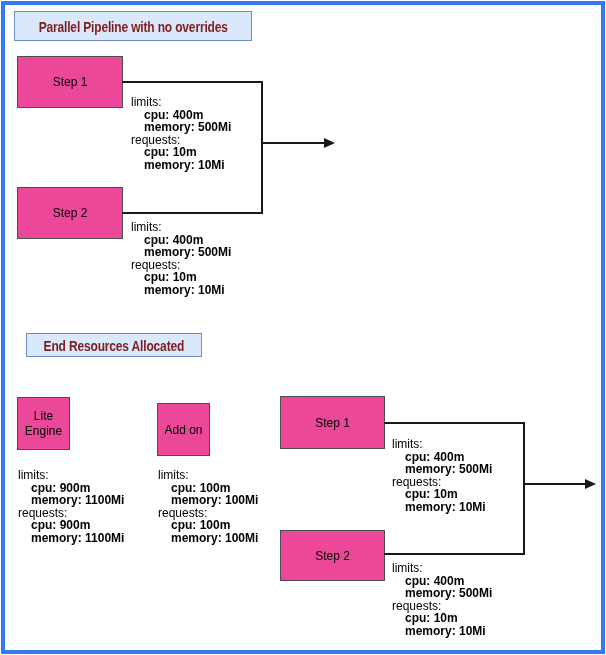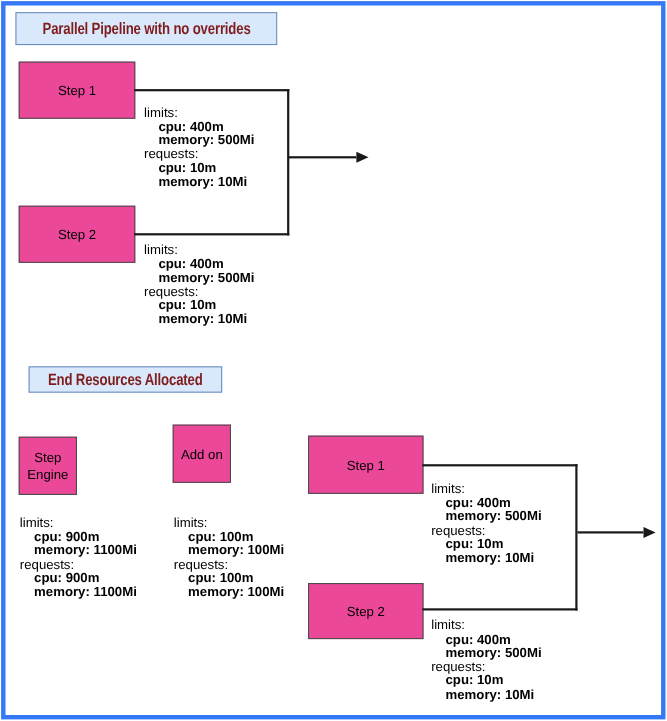--- a/index.html
+++ b/index.html
@@ -12,21 +12,21 @@
          font-weight:bold;font-size:15px;color:#7f1d1d;box-sizing:border-box;}
   .title .tx{transform:scaleX(0.8);white-space:nowrap;letter-spacing:-0.2px;}
   .t1{left:14px;top:11px;width:238px;height:30px;}
   .t2{left:16px;top:333px;width:176px;height:24px;margin-left:10px;}
   .node{position:absolute;background:#ec4899;border:1.5px solid #4d4d4d;
         display:flex;align-items:center;justify-content:center;text-align:center;
         font-size:12px;color:#000;box-sizing:border-box;}
   .n-s1t{left:17px;top:56px;width:106px;height:52px;}
   .n-s2t{left:17px;top:187px;width:106px;height:52px;}
   .n-lite{left:17px;top:397px;width:53px;height:53px;}
-  .n-addon{left:157px;top:386px;width:53px;height:53px;}
+  .n-addon{left:157px;top:403px;width:53px;height:53px;}
   .n-s1b{left:280px;top:396px;width:105px;height:53px;}
   .n-s2b{left:280px;top:530px;width:105px;height:51px;}
   .stack div{line-height:15px;}
   .res{position:absolute;font-size:12px;line-height:12.5px;color:#000;white-space:nowrap;}
   .res .ind{padding-left:13px;font-weight:bold;}
   .r-a{left:131px;top:96px;}
   .r-b{left:131px;top:221px;}
   .r-c{left:18px;top:469px;}
   .r-d{left:158px;top:469px;}
   .r-e{left:392px;top:438px;}
@@ -75,21 +75,21 @@
     <div class="ind">cpu: 10m</div>
     <div class="ind">memory: 10Mi</div>
   </div>
 
   <div class="title t2">
     <span class="tx">End Resources Allocated</span>
   </div>
 
   <div class="node n-lite">
     <div class="stack">
-      <div>Step</div>
+      <div>Lite</div>
       <div>Engine</div>
     </div>
   </div>
   <div class="node n-addon">
     <span>Add on</span>
   </div>
   <div class="node n-s1b">
     <span>Step 1</span>
   </div>
   <div class="node n-s2b">

